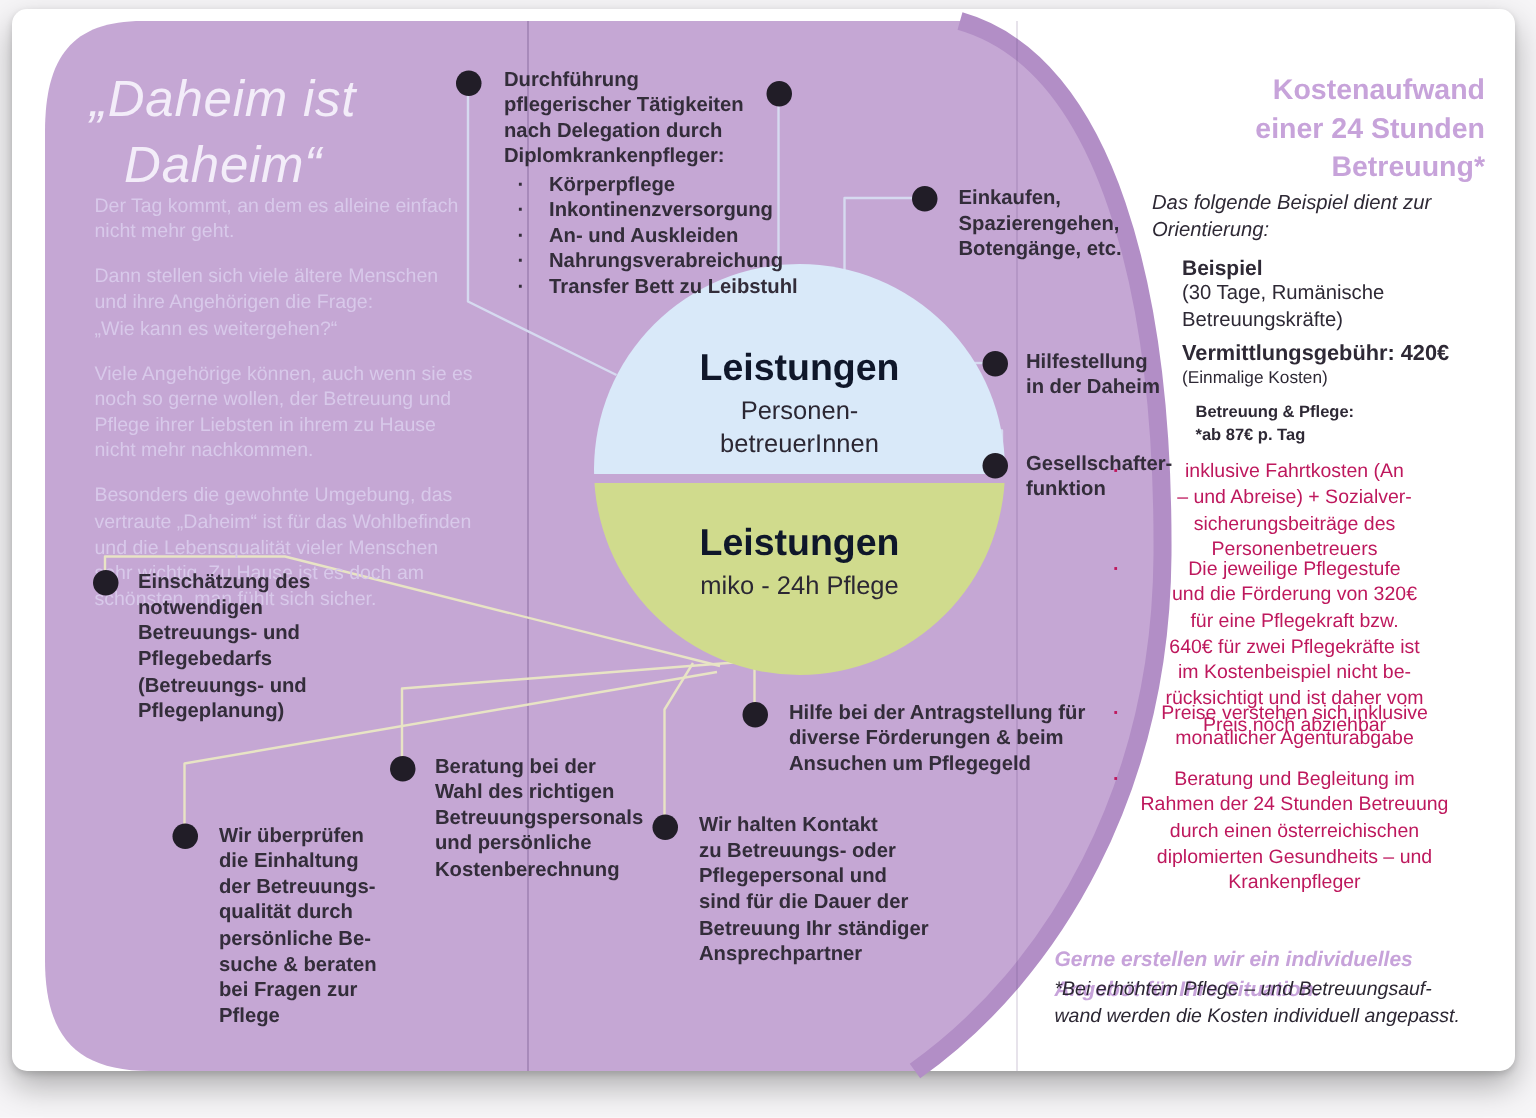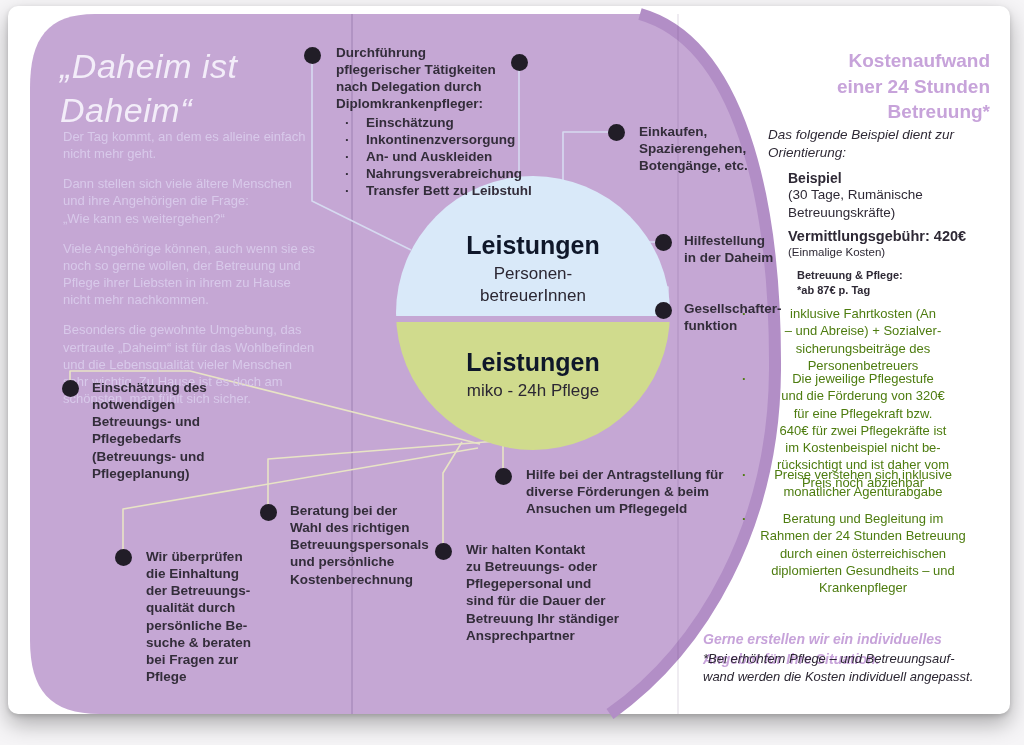--- a/index.html
+++ b/index.html
@@ -11,40 +11,40 @@
   .blob{fill:var(--bg_purple,#c5a7d4);}
   .rim{fill:none;stroke:var(--rim_purple,#b28ec6);stroke-width:12;}
   .fold{stroke:rgba(84,55,110,0.28);stroke-width:1.2;}
   .fold.light{stroke:rgba(84,55,110,0.16);}
   .conn{fill:none;stroke-width:1.6;stroke-linejoin:round;}
   .conn-top{stroke:var(--connector_top,#d6daf0);}
   .conn-bottom{stroke:var(--connector_bottom,#e8e4c5);}
   .dot{position:absolute;width:17px;height:17px;border-radius:50%;background:#211d27;z-index:4;}
   .ml{white-space:pre-line;}
   .abs{position:absolute;z-index:3;}
-  .title{font-size:34px;line-height:1.3;font-style:italic;font-weight:400;color:#f3edf9;letter-spacing:.5px;}
+  .title{font-size:34px;line-height:1.3;font-style:italic;font-weight:400;color:#f3edf9;letter-spacing:.5px;text-align:center;}
   .intro p{margin:0 0 13px 0;font-size:13px;line-height:1.32;color:#d8c9ea;}
   .svc{font-size:13.5px;line-height:1.27;font-weight:700;color:#332d3a;z-index:3;}
   .sublist{margin-top:1px;}
   .subitem{position:relative;padding-left:30px;}
   .subitem::before{content:"·";position:absolute;left:9px;top:0;}
   .circle{position:absolute;left:396px;top:176px;width:274px;height:274px;border-radius:50%;overflow:hidden;
           z-index:2;display:flex;flex-direction:column;}
   .half{display:flex;flex-direction:column;align-items:center;text-align:center;}
   .half.top{height:131px;background:var(--circle_blue,#d9e9f9);justify-content:flex-end;padding-bottom:9px;}
   .spacer{height:6px;}
   .half.bottom{flex:1;background:var(--circle_green,#d0db8d);justify-content:flex-start;padding-top:24px;}
   .c-head{font-size:25px;font-weight:700;color:#0f172a;line-height:1.35;}
   .c-label{font-size:17px;color:#2b2733;line-height:1.3;}
   .cost-head{font-size:19px;font-weight:700;font-style:normal;color:var(--accent_purple,#c7a3da);
              text-align:right;line-height:1.35;}
   .c-ink{color:#2e2935;}
   .it{font-style:italic;}
   .b{font-weight:700;}
-  .note{position:absolute;width:254px;left:736px;text-align:center;font-size:13px;line-height:1.33;color:#4d7c0f;z-index:3;}
+  .note{position:absolute;width:254px;left:736px;text-align:center;font-size:13px;line-height:1.33;color:#be185d;z-index:3;}
   .note::before{content:"·";position:absolute;left:6px;top:0;font-weight:700;}
   .promo{font-size:14px;line-height:1.4;font-weight:700;font-style:italic;color:var(--accent_purple,#cdaade);}
   .footnote{font-size:13px;line-height:1.4;font-style:italic;color:#2c2733;}
 </style>
 </head>
 <body>
 
 <div class="stage">
   <div class="page"></div>
 
@@ -99,21 +99,21 @@
   <div class="dot" style="left:260px;top:504px;"></div>
   <div class="dot" style="left:435px;top:543px;"></div>
   <div class="dot" style="left:495px;top:468px;"></div>
 
   <div class="abs svc" style="left:336px;top:44px;width:200px;">
     <div class="ml">Durchführung
 pflegerischer Tätigkeiten
 nach Delegation durch
 Diplomkrankenpfleger:</div>
     <div class="sublist">
-      <div class="subitem">Einschätzung</div>
+      <div class="subitem">Körperpflege</div>
       <div class="subitem">Inkontinenzversorgung</div>
       <div class="subitem">An- und Auskleiden</div>
       <div class="subitem">Nahrungsverabreichung</div>
       <div class="subitem">Transfer Bett zu Leibstuhl</div>
     </div>
   </div>
   <div class="abs svc ml" style="left:639px;top:123px;width:160px;">Einkaufen,
 Spazierengehen,
 Botengänge, etc.</div>
   <div class="abs svc ml" style="left:684px;top:232px;width:130px;">Hilfestellung

